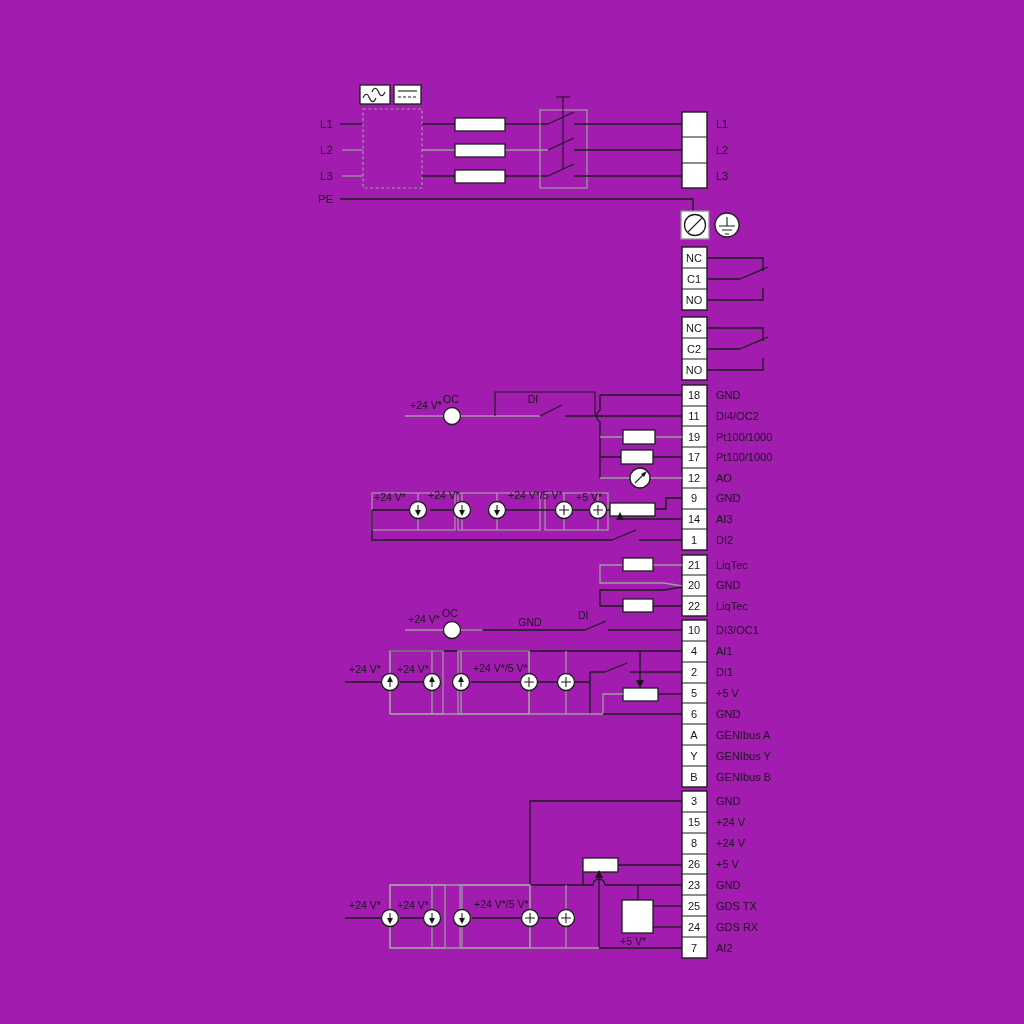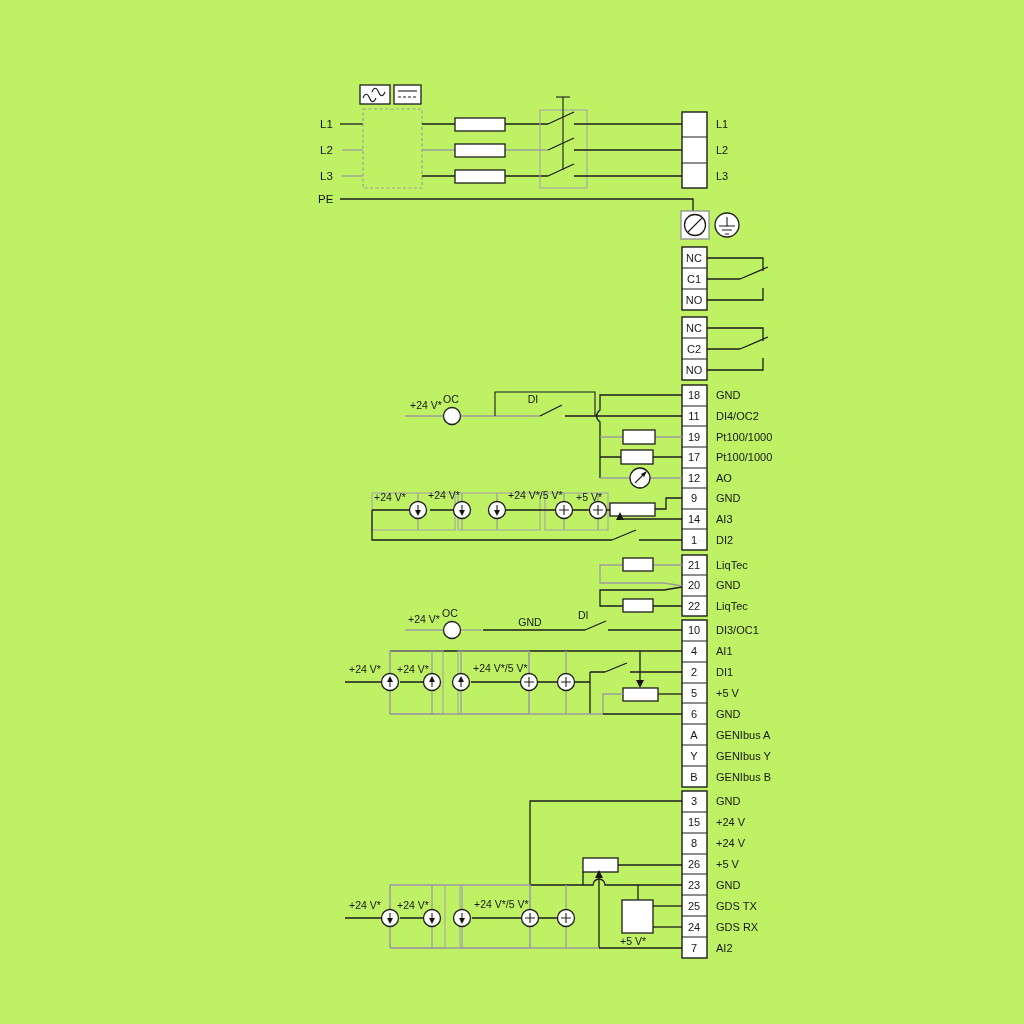--- a/index.html
+++ b/index.html
@@ -1,16 +1,16 @@
 <!DOCTYPE html>
 <html><head>
 <meta charset="utf-8">
 <style>
   html,body{margin:0;padding:0;background:#ffffff;}
-  .stage{position:relative;width:1024px;height:1024px;background:#bef264;overflow:hidden;}
+  .stage{position:relative;width:1024px;height:1024px;background:#a21caf;overflow:hidden;}
   svg text{font-family:"Liberation Sans",sans-serif;font-size:11.5px;fill:#161616;}
   svg .num{text-anchor:middle;font-size:11px;}
   svg .tl{font-size:11px;}
   svg .cl{font-size:10.5px;}
   svg .relaytxt{text-anchor:middle;font-size:11px;}
   .w{stroke:#1d1d1d;stroke-width:1.3;fill:none;}
   .w1{stroke:#1d1d1d;stroke-width:1.1;fill:none;}
   .wg{stroke:#9d9d9d;stroke-width:1.3;fill:none;}
   .gbox{fill:none;stroke:#a6a6a6;stroke-width:1.1;}
   .blk{fill:#ffffff;stroke:#1d1d1d;stroke-width:1.4;}

